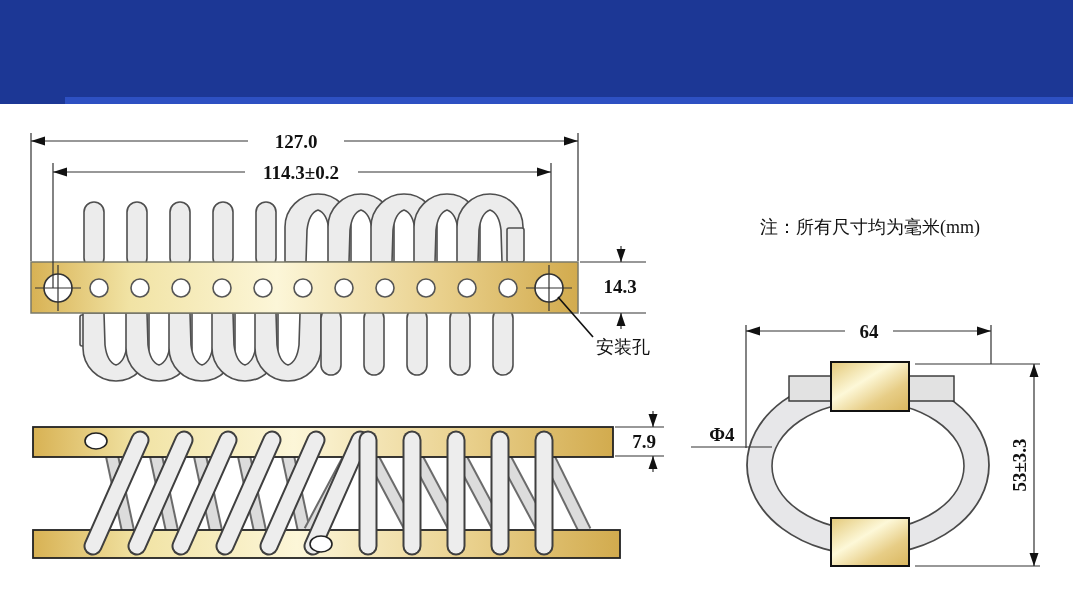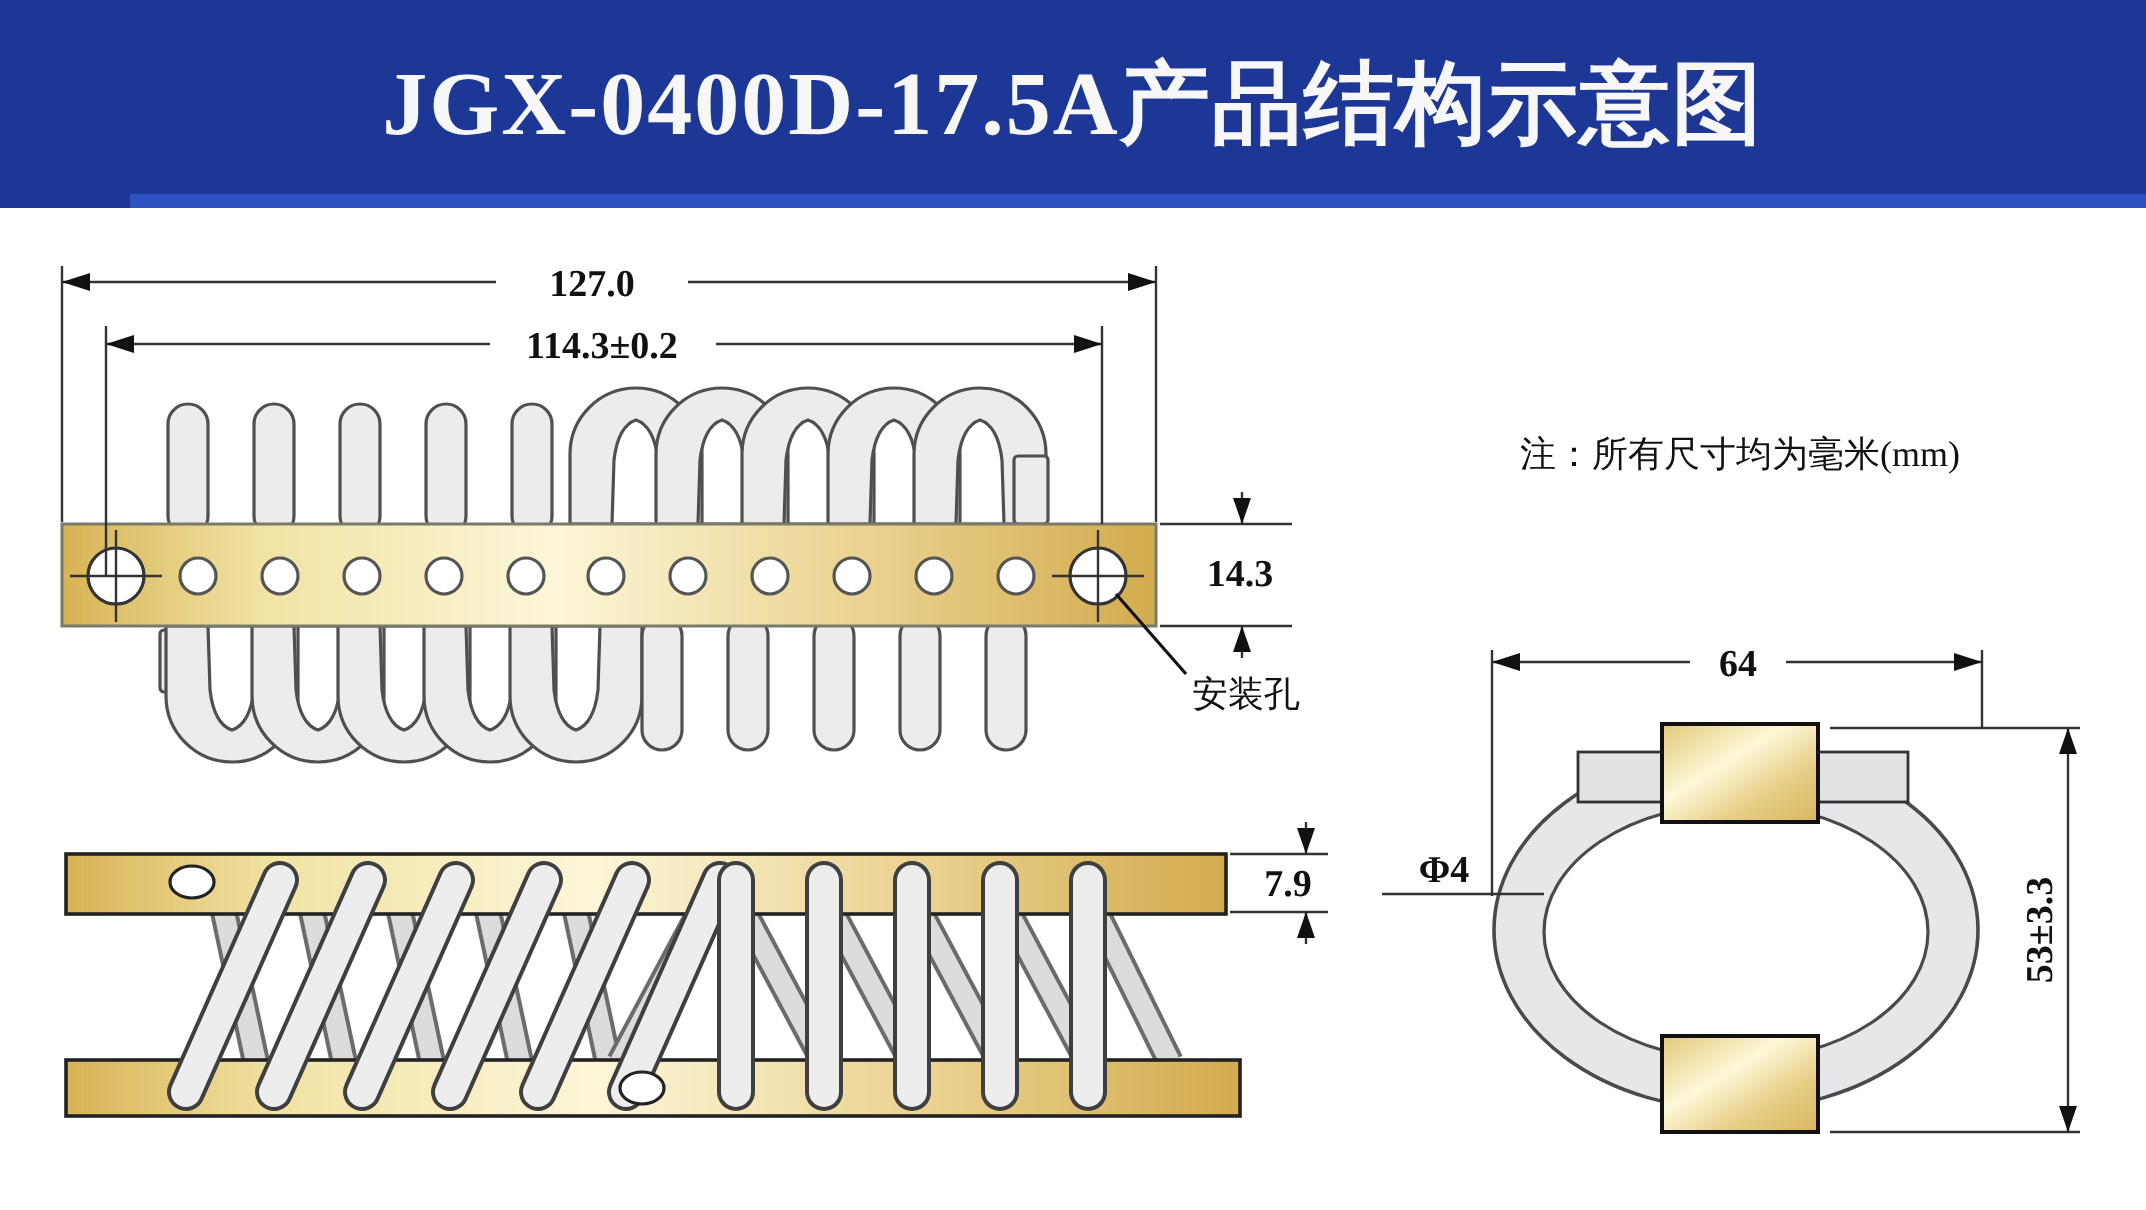--- a/index.html
+++ b/index.html
@@ -21,21 +21,20 @@
   .ropeb-in{stroke:#dcdcdc;stroke-width:10;}
   .coil{fill:#ececec;stroke:#4f4f4f;stroke-width:1.6;}
 </style>
 </head>
 <body>
 
 <div id="stage">
 
   <div class="banner"></div>
   <div class="banner-strip"></div>
-  <div class="title">JGX-0400D-17.5A产品结构示意图</div>
 
   <svg width="1073" height="605" viewBox="0 0 1073 605">
     <defs>
       <linearGradient id="goldBar" x1="0" y1="0" x2="1" y2="0">
         <stop offset="0" stop-color="#d8b254"></stop>
           <stop offset="0.18" stop-color="#f1e3a4"></stop>
         <stop offset="0.45" stop-color="#fcf6d8"></stop>
           <stop offset="0.75" stop-color="#e9d08c"></stop>
         <stop offset="1" stop-color="#d2ab4e"></stop>
       </linearGradient>

